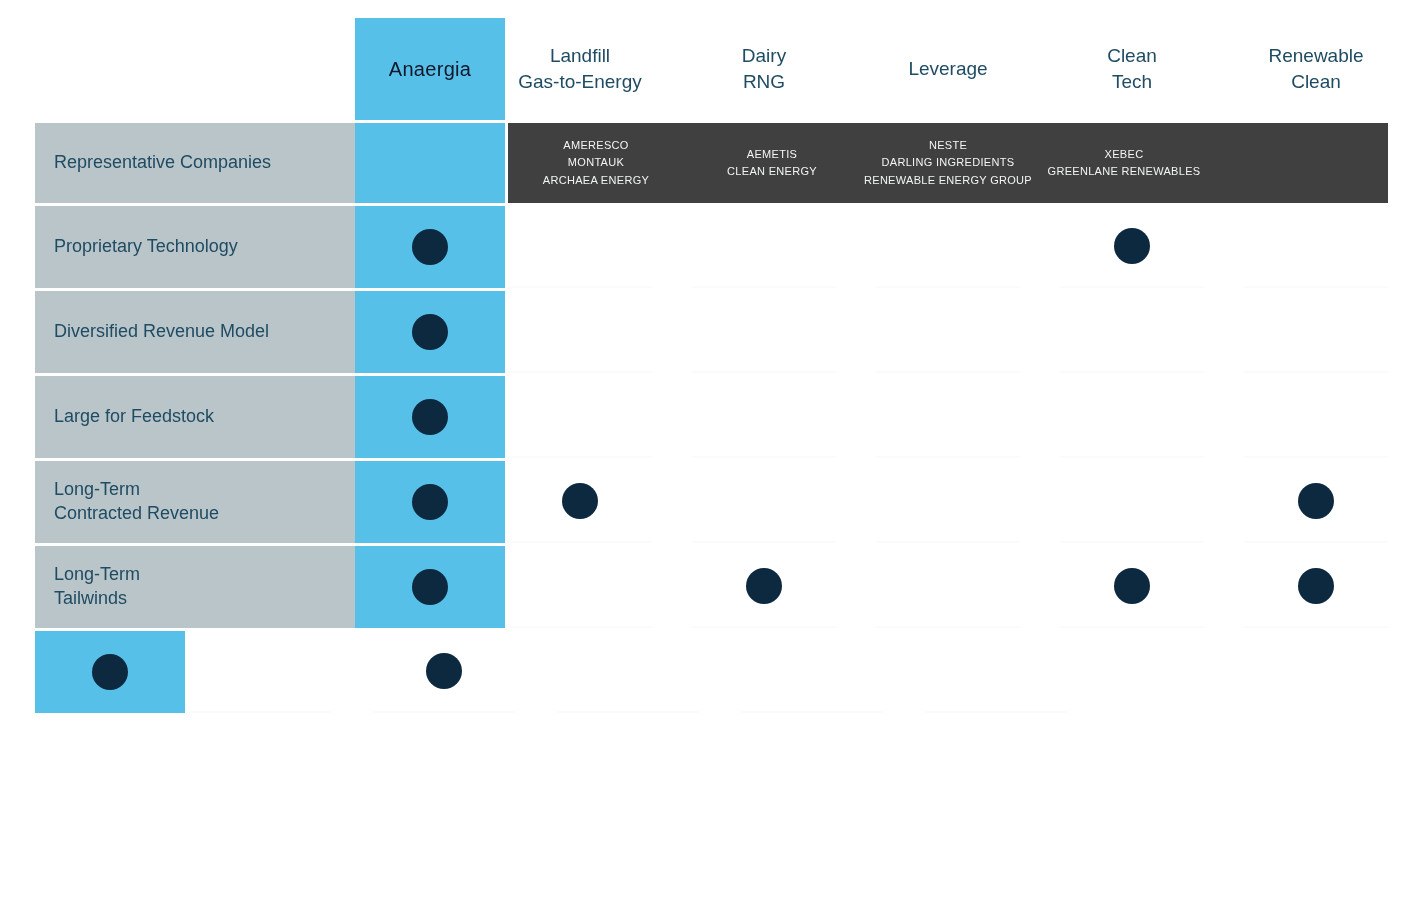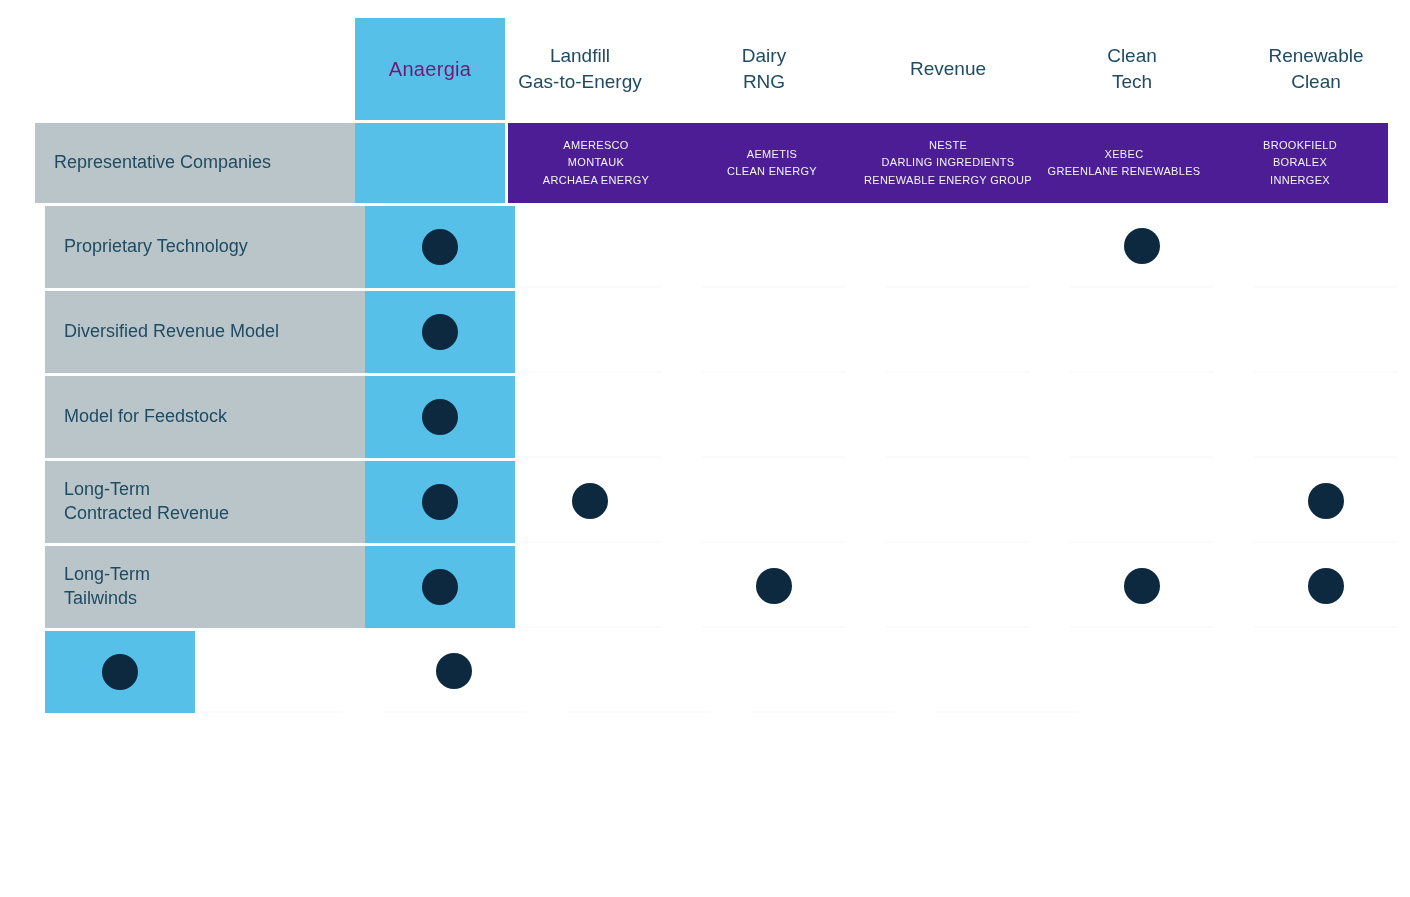--- a/index.html
+++ b/index.html
@@ -53,48 +53,48 @@
   .comp-col {
     width: 176px;
     box-sizing: border-box;
     display: flex;
     align-items: center;
     justify-content: center;
   }
   
   .header-row { height: 102px; margin-bottom: 3px; }
   .anaergia-header {
-    color: #701a75;
+    color: #0f172a;
     font-size: 20px;
     letter-spacing: 0.3px;
   }
   .comp-header {
     color: #1f4b63;
     font-size: 19px;
     line-height: 1.35;
     text-align: center;
     white-space: pre-line;
   }
   
   .rep-row { height: 80px; }
   .rep-band {
     width: 880px;
-    background: #4c1d95;
+    background: #404040;
     display: flex;
   }
   .rep-group {
     color: #f2f5f5;
     font-size: 11px;
     line-height: 1.55;
     letter-spacing: 0.3px;
     text-align: center;
     white-space: pre-line;
   }
   
-  .attr-row { height: 82px; margin-left: 10px; }
+  .attr-row { height: 82px; }
   .attr-comp-cell {
     background: #ffffff;
     border-bottom: 2px solid #fafbfb;
   }
   .dot {
     width: 36px;
     height: 36px;
     border-radius: 50%;
     background: #0d2940;
     flex: 0 0 auto;
@@ -107,21 +107,21 @@
 
   <div class="row header-row">
     <div class="label-cell empty"></div>
     <div class="anaergia-cell anaergia-header">Anaergia</div>
     <div class="colgap"></div>
     <div class="comp-area" id="header-cols">
         <div class="comp-col comp-header">Landfill
 Gas-to-Energy</div>
         <div class="comp-col comp-header">Dairy
 RNG</div>
-        <div class="comp-col comp-header">Revenue</div>
+        <div class="comp-col comp-header">Leverage</div>
         <div class="comp-col comp-header">Clean
 Tech</div>
         <div class="comp-col comp-header">Renewable Clean</div>
       </div>
   </div>
 
   <div class="row rep-row">
     <div class="label-cell">Representative Companies</div>
     <div class="anaergia-cell"></div>
     <div class="colgap"></div>
@@ -137,25 +137,20 @@
         </div>
         <div class="comp-col">
           <div class="rep-group">NESTE
 DARLING INGREDIENTS
 RENEWABLE ENERGY GROUP</div>
         </div>
         <div class="comp-col">
           <div class="rep-group">XEBEC
 GREENLANE RENEWABLES</div>
         </div>
-        <div class="comp-col">
-          <div class="rep-group">BROOKFIELD
-BORALEX
-INNERGEX</div>
-        </div>
       </div>
   </div>
 
   <div id="attr-rows">
       <div class="row attr-row">
         <div class="label-cell">Proprietary Technology</div>
         <div class="anaergia-cell">
           <span class="dot"></span>
         </div>
         <div class="colgap"></div>
@@ -177,21 +172,21 @@
         <div class="colgap"></div>
         <div class="comp-area">
           <div class="comp-col attr-comp-cell"></div>
           <div class="comp-col attr-comp-cell"></div>
           <div class="comp-col attr-comp-cell"></div>
           <div class="comp-col attr-comp-cell"></div>
           <div class="comp-col attr-comp-cell"></div>
         </div>
       </div>
       <div class="row attr-row">
-        <div class="label-cell">Model for Feedstock</div>
+        <div class="label-cell">Large for Feedstock</div>
         <div class="anaergia-cell">
           <span class="dot"></span>
         </div>
         <div class="colgap"></div>
         <div class="comp-area">
           <div class="comp-col attr-comp-cell"></div>
           <div class="comp-col attr-comp-cell"></div>
           <div class="comp-col attr-comp-cell"></div>
           <div class="comp-col attr-comp-cell"></div>
           <div class="comp-col attr-comp-cell"></div>

